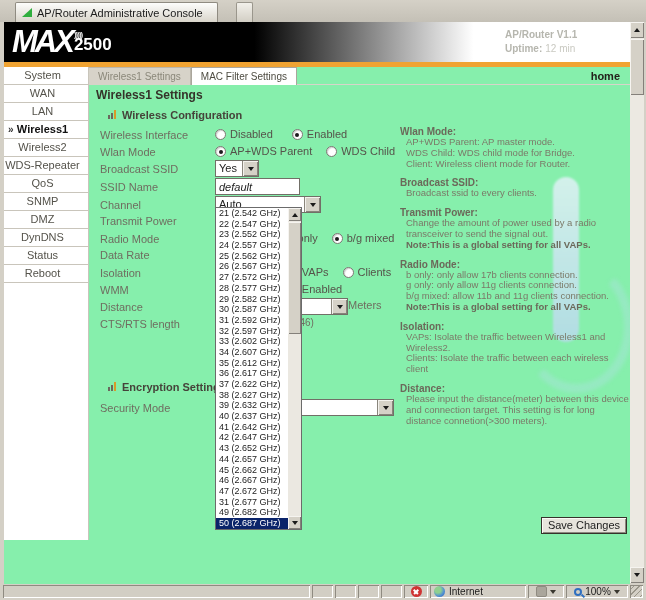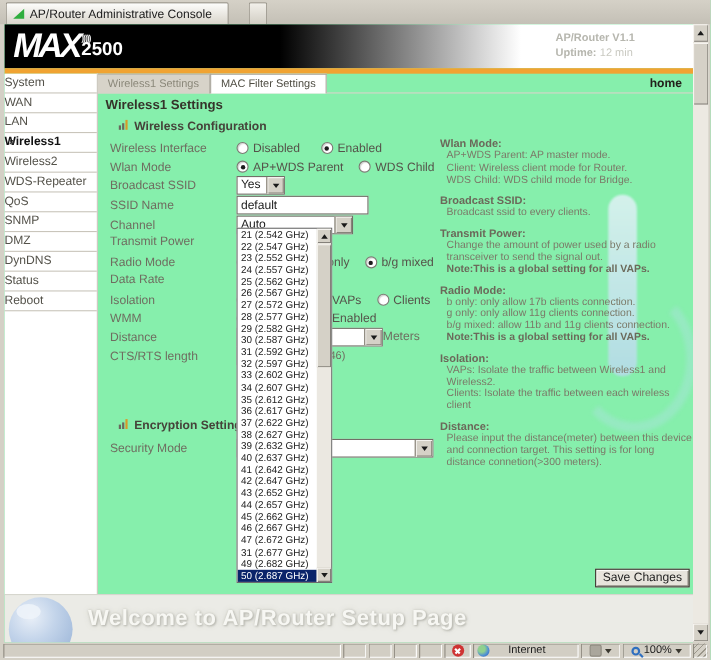--- a/index.html
+++ b/index.html
@@ -3,21 +3,21 @@
 <meta charset="utf-8">
 <style>
   html,body{margin:0;padding:0}
   body{width:646px;height:600px;position:relative;background:#d4d0c6;
        font-family:"Liberation Sans",sans-serif;-webkit-font-smoothing:antialiased;overflow:hidden}
   .window{position:absolute;left:0;top:0;width:646px;height:600px}
 
   
   .titlebar{position:absolute;left:0;top:0;width:646px;height:22px;
             background:linear-gradient(#d5d1c7,#c4c0b6);display:flex;align-items:flex-end;
-            padding-left:5px;box-sizing:border-box;gap:18px}
+            padding-left:15px;box-sizing:border-box;gap:18px}
   .titletab{height:20px;display:flex;align-items:center;gap:5px;padding:0 14px 0 6px;
             background:linear-gradient(#fdfdfb,#d9d5cb);border:1px solid #8f8b81;border-bottom:none;
             border-radius:2px 2px 0 0;font-size:11px;color:#1c1c1c;box-sizing:border-box}
   .tab-icon{width:0;height:0;border-left:10px solid transparent;border-bottom:9px solid #2fae3e}
   .titletab-stub{width:17px;height:20px;background:linear-gradient(#f2f0ea,#d2cec4);
             border:1px solid #9a968c;border-bottom:none;border-radius:2px 2px 0 0;box-sizing:border-box}
 
   
   .page{position:absolute;left:4px;top:22px;width:626px;height:562px;background:#86efac;overflow:hidden}
 
@@ -33,21 +33,21 @@
   .orange{position:absolute;left:0;top:40px;width:626px;height:5px;background:#F0A332}
 
   .tabrow{position:absolute;left:84px;top:45px;width:542px;height:18px;border-bottom:1px solid #d8d4ca;
           display:flex;box-sizing:border-box}
   .ptab{height:18px;padding:0 9px;font-size:10px;line-height:18px;border:1px solid #aaa69c;border-bottom:none;
         background:#fff;color:#4e4c42;box-sizing:border-box;cursor:pointer}
   .ptab-active{background:#d7d3c9;color:#8b887a;border-color:#bab6ac}
   .home{margin-left:auto;padding-right:10px;font-weight:bold;font-size:11px;color:#23211b;line-height:18px;cursor:pointer}
 
   .sidebar{position:absolute;left:0;top:45px;width:84px;height:473px;border-right:1px solid #c9c5bb;background:#fff}
-  .side-item{height:17px;line-height:17px;border-bottom:1px solid #c9c5bb;text-align:left;padding-right:7px;
+  .side-item{height:17px;line-height:17px;border-bottom:1px solid #c9c5bb;text-align:center;padding-right:7px;
              font-size:11px;color:#54524a;position:relative;cursor:pointer}
   .side-item.sel{font-weight:bold;color:#111}
   .marker{position:absolute;left:4px;top:0;font-size:10px;color:#333}
 
   .ptitle{position:absolute;left:92px;top:66px;font-size:12px;font-weight:bold;color:#35332a;margin:0}
   .sect{position:absolute;left:104px;font-size:11px;font-weight:bold;color:#45433a}
   .sect-icon{display:inline-block;width:9px;height:9px;margin-right:5px;
      background-image:linear-gradient(#6a685e,#6a685e),linear-gradient(#6a685e,#6a685e),linear-gradient(#d89a28,#d89a28);
      background-size:2px 4px,2px 6px,2px 9px;background-position:0 100%,3px 100%,6px 100%;background-repeat:no-repeat}
 
@@ -121,21 +121,21 @@
   .bsb-thumb{position:absolute;left:0;top:17px;width:14px;height:56px;background:#d5d1c7;
              box-shadow:inset 1px 1px 0 #f6f4f0,inset -1px -1px 0 #84807a;cursor:grab}
 
   
   .status{position:absolute;left:3px;top:585px;width:640px;height:13px;display:flex;gap:2px;font-size:10px;
           color:#1c1c1c;align-items:stretch}
   .pane{background:#d2cec4;box-shadow:inset 1px 1px 0 #8f8b81,inset -1px -1px 0 #ffffff;box-sizing:border-box}
   .pane-msg{flex:1}
   .pane-sm{width:21px}
   .pane-block{width:24px;display:flex;align-items:center;justify-content:center}
-  .pane-zone{width:96px;display:flex;align-items:center;gap:17px;padding-left:4px}
+  .pane-zone{width:96px;display:flex;align-items:center;gap:4px;padding-left:4px}
   .pane-flag{width:36px;display:flex;align-items:center;justify-content:center;gap:3px;cursor:pointer}
   .pane-zoom{width:62px;display:flex;align-items:center;justify-content:center;gap:3px;cursor:pointer}
   .grip{width:13px;background:repeating-linear-gradient(135deg,transparent 0 3px,#9a968a 3px 4px)}
   .redx{position:relative;width:11px;height:11px;border-radius:50%;background:#cf3434;flex:none}
   .redx::before,.redx::after{content:"";position:absolute;left:2.5px;top:5px;width:6px;height:1.5px;background:#fff}
   .redx::before{transform:rotate(45deg)}.redx::after{transform:rotate(-45deg)}
   .globe-ico{width:11px;height:11px;border-radius:50%;flex:none;
              background:radial-gradient(circle at 35% 35%,#8fd08f 0 30%,#4f8fd4 62%,#2a5fa8 100%)}
   .flag-ico{width:9px;height:9px;background:#aaa69c;border:1px solid #8f8b81;border-radius:2px}
   .dd-tri{width:0;height:0;border:3px solid transparent;border-top:4px solid #3a3830;margin-top:4px}
@@ -208,21 +208,21 @@
     <div class="row" style="top:122px">
       <span class="flabel">Wlan Mode</span><span class="fctrl"><span class="ropt"><span class="radio checked"></span><span class="rlabel">AP+WDS Parent</span></span><span class="ropt"><span class="radio"></span><span class="rlabel">WDS Child</span></span></span>
     </div>
     <div class="row" style="top:138px">
       <span class="flabel">Broadcast SSID</span><span class="wsel" style="width:44px">
           <span class="wsel-v">Yes</span>
           <span class="wsel-b"></span>
         </span>
     </div>
     <div class="row" style="top:156px">
-      <span class="flabel">SSID Name</span><input class="wtext" style="width: 120px;" value="default">
+      <span class="flabel">SSID Name</span><input class="wtext" style="width: 85px; font-style: italic;" value="default">
     </div>
     <div class="row" style="top:174px">
       <span class="flabel">Channel</span><span class="wsel" style="width:106px">
           <span class="wsel-v">Auto</span>
           <span class="wsel-b"></span>
         </span>
     </div>
     <div class="row" style="top:192px">
       <span class="flabel">Transmit Power</span>
     </div>
@@ -299,22 +299,22 @@
         <div class="sbtn sbtn-down">
             <span class="tri-down"></span>
           </div>
       </div>
     </div>
 
     <div class="help" id="help">
         <div class="hsec">
           <div class="hhead">Wlan Mode:</div>
           <div class="hline">AP+WDS Parent: AP master mode.</div>
+          <div class="hline">WDS Child: WDS child mode for Bridge.</div>
           <div class="hline">Client: Wireless client mode for Router.</div>
-          <div class="hline">WDS Child: WDS child mode for Bridge.</div>
         </div>
         <div class="hsec">
           <div class="hhead">Broadcast SSID:</div>
           <div class="hline">Broadcast ssid to every clients.</div>
         </div>
         <div class="hsec">
           <div class="hhead">Transmit Power:</div>
           <div class="hline">Change the amount of power used by a radio transceiver to send the signal out.</div>
           <div class="hnote">Note:This is a global setting for all VAPs.</div>
         </div>
@@ -331,24 +331,20 @@
           <div class="hline">Clients: Isolate the traffic between each wireless client</div>
         </div>
         <div class="hsec">
           <div class="hhead">Distance:</div>
           <div class="hline">Please input the distance(meter) between this device and connection target. This setting is for long distance connetion(&gt;300 meters).</div>
         </div>
       </div>
 
     <div class="save">Save Changes</div>
 
-    <div class="footer">
-      <div class="globe"></div>
-      <div class="welcome">Welcome to AP/Router Setup Page</div>
-    </div>
   </div>
 
   <div class="bscroll">
     <div class="bsb-btn bsb-up">
         <span class="tri-up"></span>
       </div>
     <div class="bsb-thumb"></div>
     <div class="bsb-btn bsb-down">
         <span class="tri-down"></span>
       </div>

